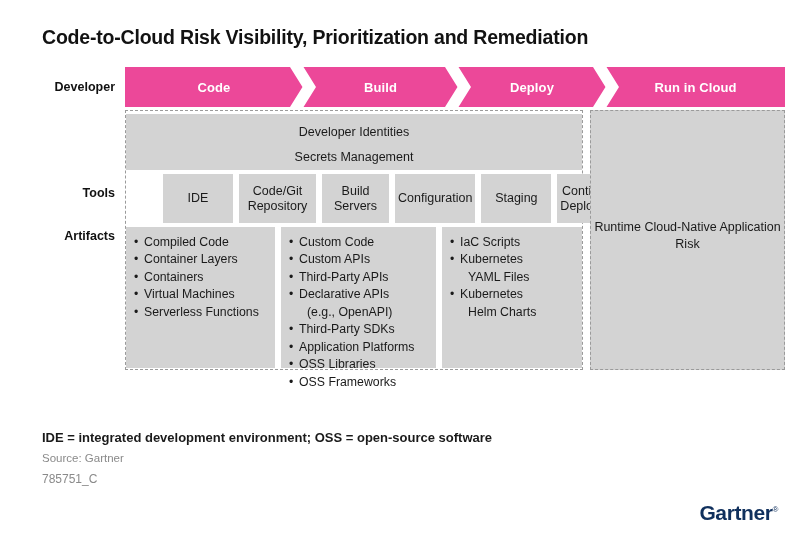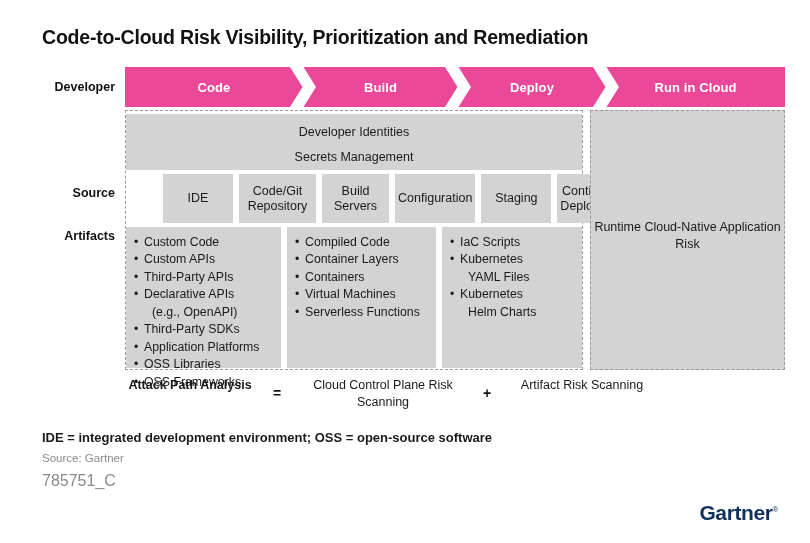--- a/index.html
+++ b/index.html
@@ -185,40 +185,40 @@
   .footnote{
     position:absolute;left:42px;top:430px;
     font-size:13px;color:#1a1a1a;font-weight:bold;
   }
   .source{
     position:absolute;left:42px;top:452px;
     font-size:11.5px;color:#8a8a8a;
   }
   .docid{
     position:absolute;left:42px;top:472px;
-    font-size:16px;color:#8a8a8a;
+    font-size:12px;color:#8a8a8a;
   }
 
   
   .logo{
     position:absolute;right:32px;bottom:18px;
     font-size:21px;font-weight:bold;
     color:#10305d;letter-spacing:-0.4px;margin-left:12px;
   }
   .logo .reg{font-size:8px;vertical-align:super;font-weight:normal;}
 </style>
 </head>
 <body>
 
 <div class="page">
 
   <div class="title">Code-to-Cloud Risk Visibility, Prioritization and Remediation</div>
 
   <div class="rowlabel developer">Developer</div>
-  <div class="rowlabel tools">Source</div>
+  <div class="rowlabel tools">Tools</div>
   <div class="rowlabel artifacts">Artifacts</div>
 
   <div class="chevron-bar">
     <div class="chev c1 sep">
       <span class="lbl">Code</span>
     </div>
     <div class="chev c2 sep">
       <span class="lbl">Build</span>
     </div>
     <div class="chev c3 sep">
@@ -244,70 +244,60 @@
 Repository</div>
       <div class="tool t3">Build
 Servers</div>
       <div class="tool t4">Configuration</div>
       <div class="tool t5">Staging</div>
       <div class="tool t6">Continuous
 Deployment</div>
     </div>
 
     <div class="art-strip">
+      <div class="art a2">
+        <ul>
+            <li>Compiled Code</li>
+            <li>Container Layers</li>
+            <li>Containers</li>
+            <li>Virtual Machines</li>
+            <li>Serverless Functions</li>
+          </ul>
+      </div>
       <div class="art a1">
         <ul>
             <li>Custom Code</li>
             <li>Custom APIs</li>
             <li>Third-Party APIs</li>
             <li>Declarative APIs</li>
             <li class="cont">(e.g., OpenAPI)</li>
             <li>Third-Party SDKs</li>
             <li>Application Platforms</li>
             <li>OSS Libraries</li>
             <li>OSS Frameworks</li>
           </ul>
       </div>
-      <div class="art a2">
-        <ul>
-            <li>Compiled Code</li>
-            <li>Container Layers</li>
-            <li>Containers</li>
-            <li>Virtual Machines</li>
-            <li>Serverless Functions</li>
-          </ul>
-      </div>
       <div class="art a3">
         <ul>
             <li>IaC Scripts</li>
             <li>Kubernetes</li>
             <li class="cont">YAML Files</li>
             <li>Kubernetes</li>
             <li class="cont">Helm Charts</li>
           </ul>
       </div>
     </div>
 
   </div>
 
   <div class="group-right">
     <div class="rt">Runtime Cloud-Native
 Application Risk</div>
   </div>
 
-  <div class="equation">
-    <div class="eq-term bold eq-s1">Attack Path
-Analysis</div>
-    <div class="eq-op eq-o1">=</div>
-    <div class="eq-term eq-s2">Cloud Control Plane
-Risk Scanning</div>
-    <div class="eq-op eq-o2">+</div>
-    <div class="eq-term eq-s3">Artifact Risk
-Scanning</div>
-  </div>
 
   <div class="footnote">IDE = integrated development environment; OSS = open-source software</div>
   <div class="source">Source: Gartner</div>
   <div class="docid">785751_C</div>
 
   <div class="logo">
     <span>Gartner</span><span class="reg">®</span>
   </div>
 
 </div>

